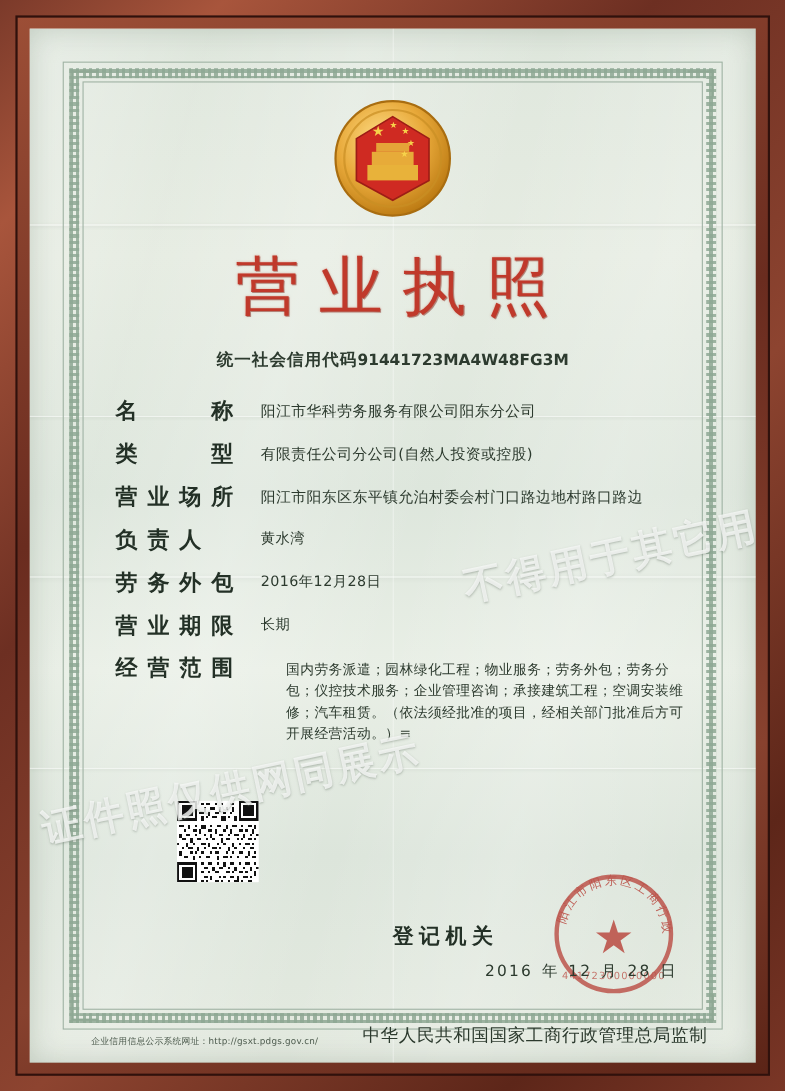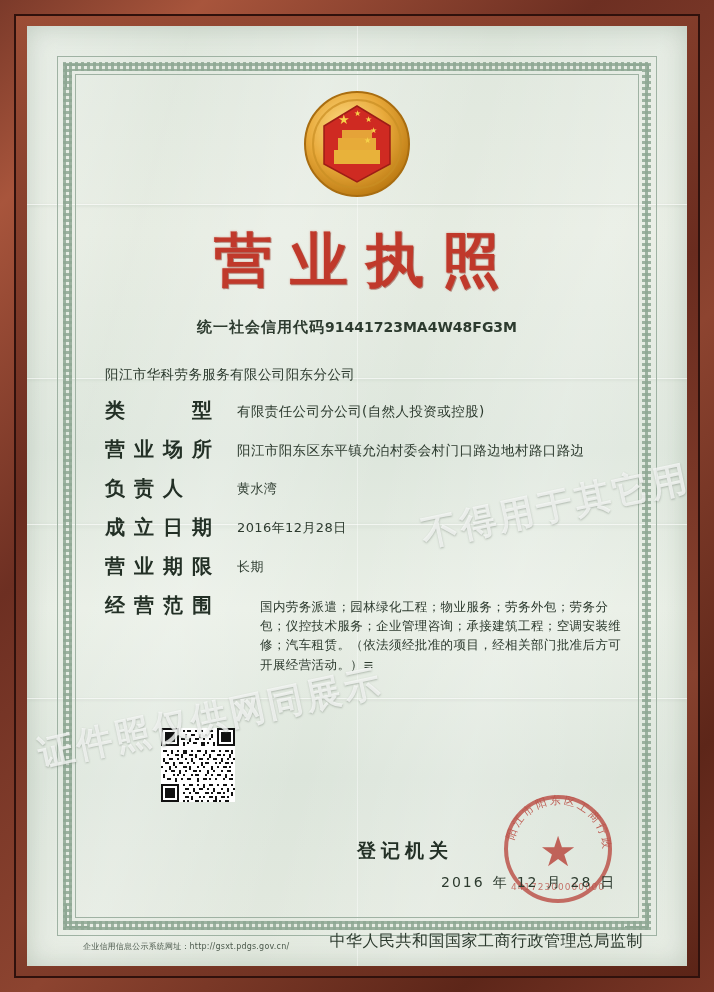--- a/index.html
+++ b/index.html
@@ -70,21 +70,21 @@
 
   
   .emblem{
     position:absolute;left:50%;top:60px;transform:translateX(-50%);
     width:118px;height:118px;
   }
   
   .title{
     position:absolute;left:0;right:0;top:196px;text-align:center;
     font-family:"DejaVu Sans","Liberation Sans",sans-serif;
-    font-size:58px;font-weight:bold;letter-spacing:18px;
+    font-size:58px;font-weight:normal;letter-spacing:18px;
     color:#c0392b;
     text-shadow:1px 1px 0 rgba(120,30,20,.45), 0 0 2px rgba(200,70,50,.5);
     padding-left:18px;
   }
   
   .code-line{
     position:absolute;left:0;right:0;top:292px;text-align:center;
     font-size:15px;color:#2d3b2f;letter-spacing:1px;font-weight:bold;
   }
   .code-line .codeval{font-weight:bold;letter-spacing:0px;font-size:14px;}
@@ -203,40 +203,41 @@
 
     <div class="title">营业执照</div>
 
     <div class="code-line">
       <span>统一社会信用代码</span><span class="codeval">91441723MA4W48FG3M</span>
     </div>
 
     <div class="fields">
 
       <div class="row">
+        <div class="lbl">名　　称</div>
         <div class="val">阳江市华科劳务服务有限公司阳东分公司</div>
       </div>
 
       <div class="row">
         <div class="lbl">类　　型</div>
         <div class="val">有限责任公司分公司(自然人投资或控股)</div>
       </div>
 
       <div class="row">
         <div class="lbl">营业场所</div>
         <div class="val">阳江市阳东区东平镇允泊村委会村门口路边地村路口路边</div>
       </div>
 
       <div class="row small">
         <div class="lbl">负责人</div>
         <div class="val">黄水湾</div>
       </div>
 
       <div class="row small">
-        <div class="lbl">成立日期</div>
+        <div class="lbl">劳务外包</div>
         <div class="val">2016年12月28日</div>
       </div>
 
       <div class="row small">
         <div class="lbl">营业期限</div>
         <div class="val">长期</div>
       </div>
 
       <div class="row scope">
         <div class="lbl">经营范围</div>

